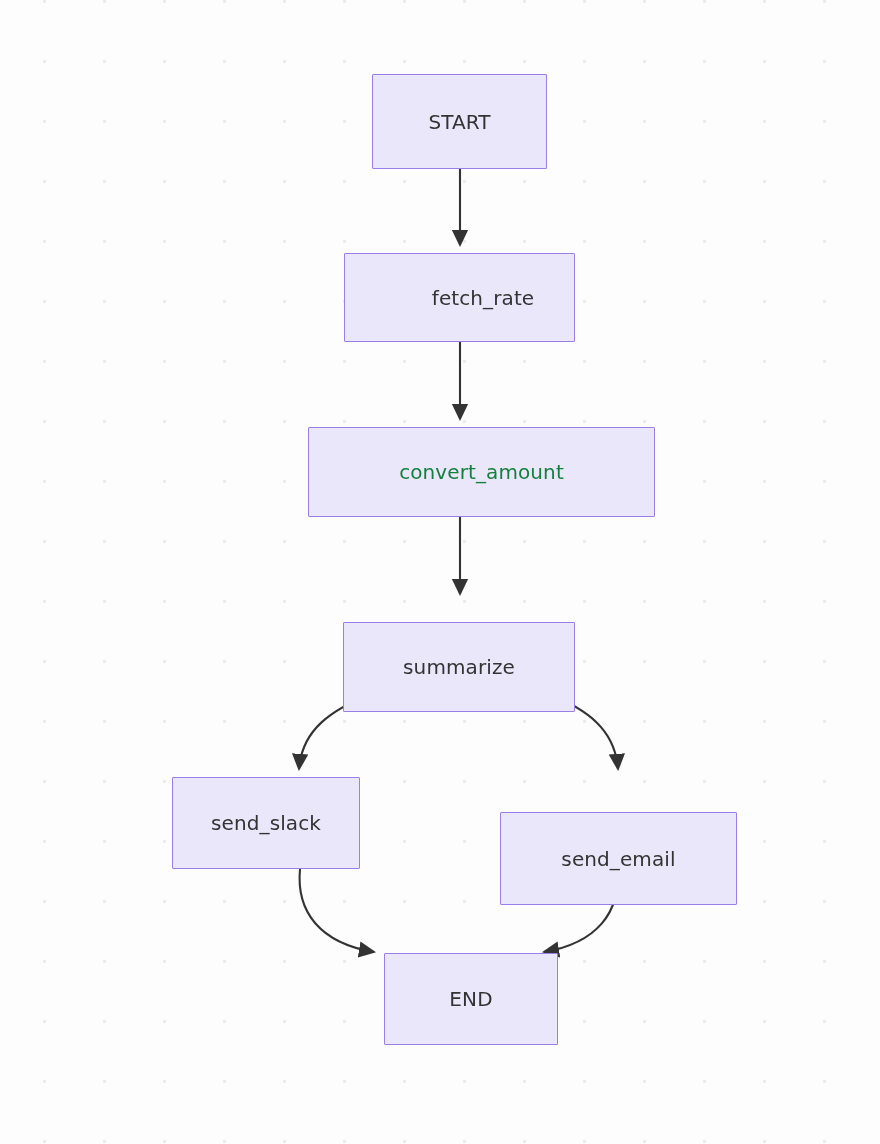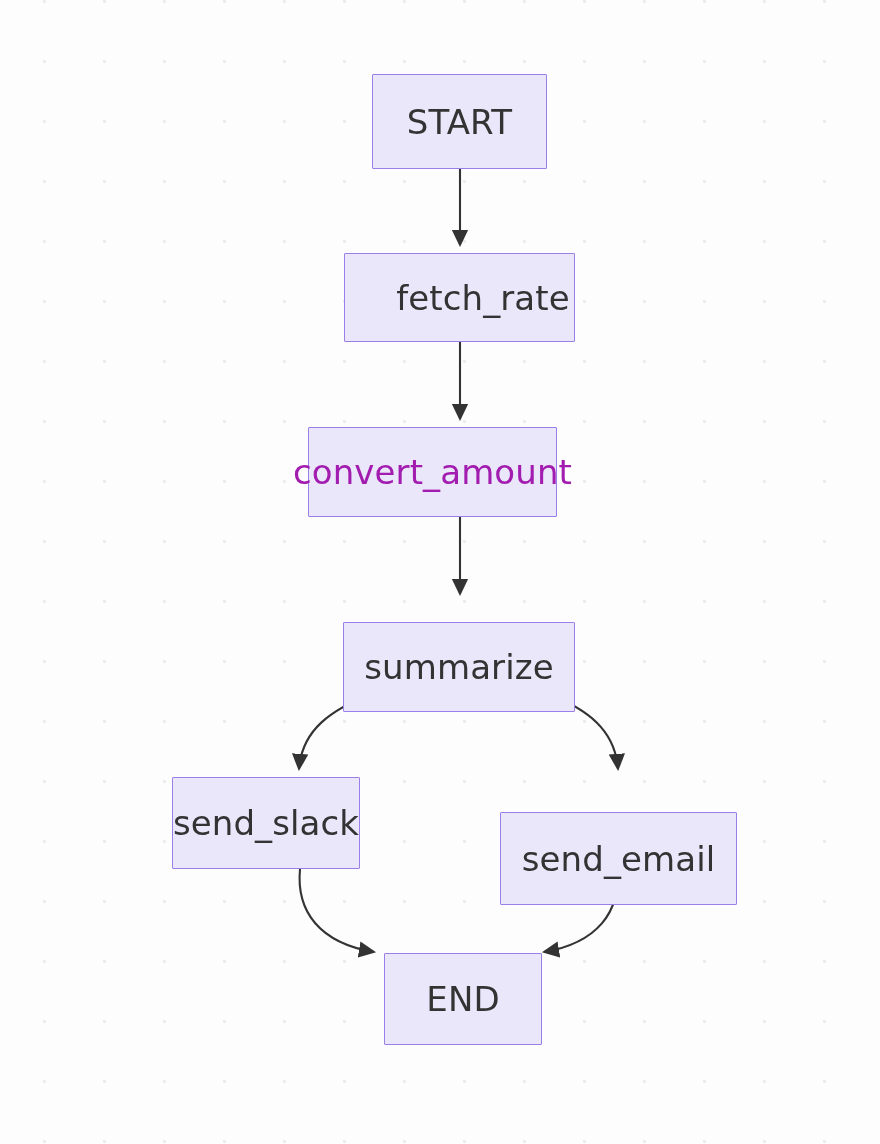--- a/index.html
+++ b/index.html
@@ -32,21 +32,21 @@
   }
   .node {
     position: absolute;
     display: flex;
     align-items: center;
     justify-content: center;
     background: #eae7fb;
     border: 1.6px solid #9b7ee8;
     border-radius: 1px;
     color: #333333;
-    font-size: 34px;
+    font-size: 20px;
     font-weight: 400;
     letter-spacing: 0.1px;
     line-height: 1;
     white-space: nowrap;
     font-family: "DejaVu Sans", "Liberation Sans", sans-serif;
   }
   .node-label {
     display: block;
     pointer-events: none;
   }
@@ -73,30 +73,30 @@
       </g>
   </svg>
 
   <div id="node-group">
       <div class="node" style="left: 372px; top: 74px; width: 175px; height: 95px; background: rgb(234, 231, 251); border-color: rgb(155, 126, 232); color: rgb(51, 51, 51);">
         <span class="node-label">START</span>
       </div>
       <div class="node" style="left: 344px; top: 253px; width: 231px; height: 89px; background: rgb(234, 231, 251); border-color: rgb(155, 126, 232); color: rgb(51, 51, 51); padding-left: 47px;">
         <span class="node-label">fetch_rate</span>
       </div>
-      <div class="node" style="left: 308px; top: 427px; width: 249px; height: 90px; background: rgb(234, 231, 251); border-color: rgb(155, 126, 232); color: #a21caf;">
+      <div class="node" style="left: 308px; top: 427px; width: 347px; height: 90px; background: rgb(234, 231, 251); border-color: rgb(155, 126, 232); color: #15803d;">
         <span class="node-label">convert_amount</span>
       </div>
       <div class="node" style="left: 343px; top: 622px; width: 232px; height: 90px; background: rgb(234, 231, 251); border-color: rgb(155, 126, 232); color: rgb(51, 51, 51);">
         <span class="node-label">summarize</span>
       </div>
       <div class="node" style="left: 172px; top: 777px; width: 188px; height: 92px; background: rgb(234, 231, 251); border-color: rgb(155, 126, 232); color: rgb(51, 51, 51);">
         <span class="node-label">send_slack</span>
       </div>
       <div class="node" style="left: 500px; top: 812px; width: 237px; height: 93px; background: rgb(234, 231, 251); border-color: rgb(155, 126, 232); color: rgb(51, 51, 51);">
         <span class="node-label">send_email</span>
       </div>
-      <div class="node" style="left: 384px; top: 953px; width: 158px; height: 92px; background: rgb(234, 231, 251); border-color: rgb(155, 126, 232); color: rgb(51, 51, 51);">
+      <div class="node" style="left: 384px; top: 953px; width: 174px; height: 92px; background: rgb(234, 231, 251); border-color: rgb(155, 126, 232); color: rgb(51, 51, 51);">
         <span class="node-label">END</span>
       </div>
     </div>
 
 </div>
 
 </body></html>

